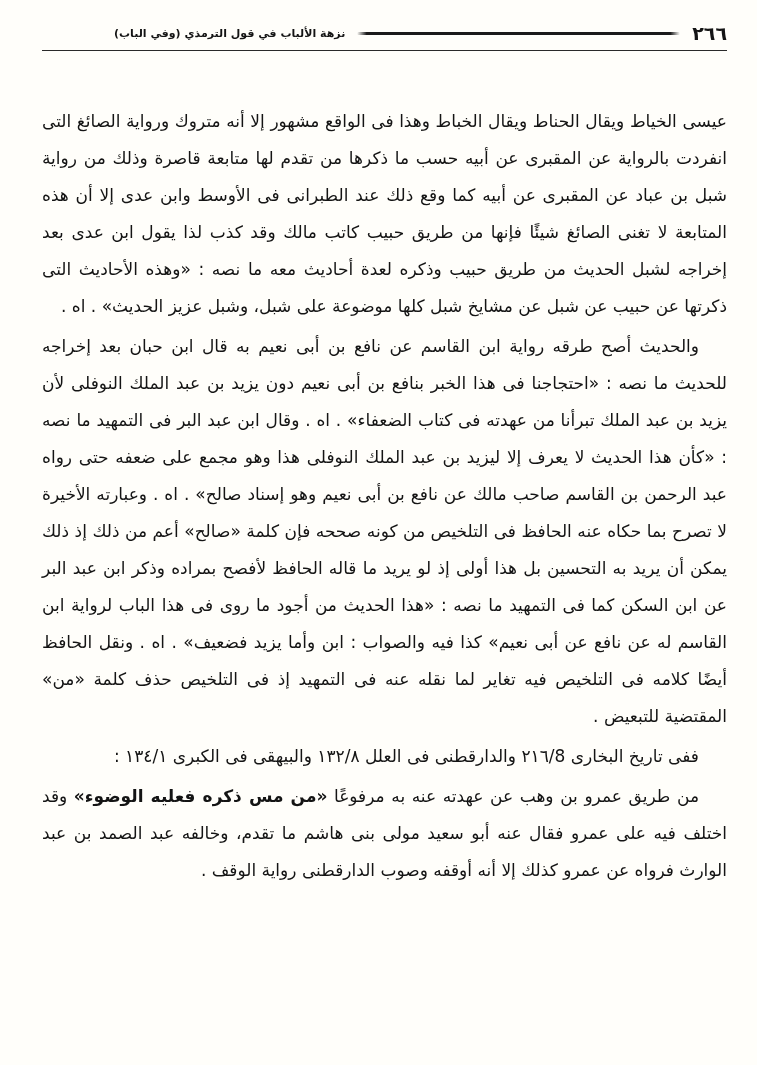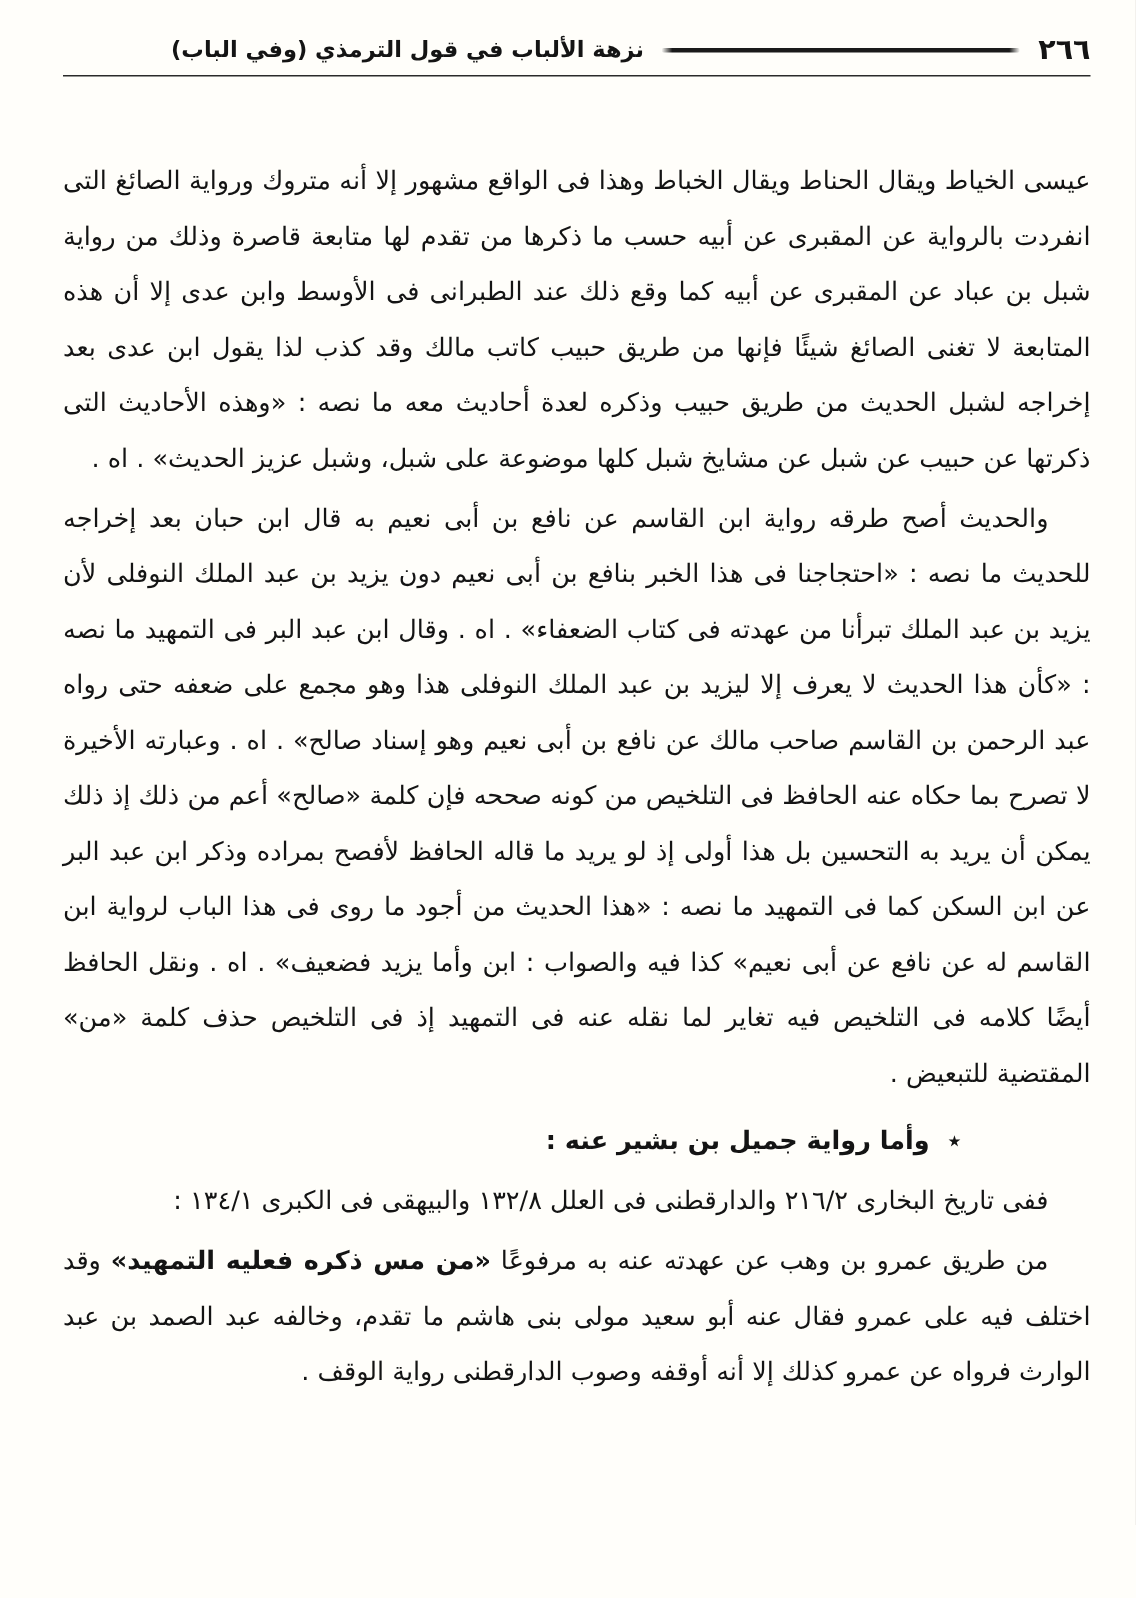--- a/index.html
+++ b/index.html
@@ -28,21 +28,21 @@
     letter-spacing:1px;
     white-space:nowrap;
   }
   .header-rule {
     flex:1;
     height:3px;
     background:linear-gradient(to left, transparent 0, #1a1a1a 3%, #1a1a1a 97%, transparent 100%);
     border-radius:2px;
   }
   .header-title {
-    font-size:15px;
+    font-size:11px;
     font-weight:bold;
     white-space:nowrap;
     margin-left:72px;
   }
   .header-line {
     height:1px;
     background:#2a2a2a;
   }
   .page-body {
     padding-top:12px;
@@ -74,27 +74,23 @@
     </div>
     <div class="header-line"></div>
   </header>
 
   <main class="page-body">
 
     <p class="para no-indent">عيسى الخياط ويقال الحناط ويقال الخباط وهذا فى الواقع مشهور إلا أنه متروك ورواية الصائغ التى انفردت بالرواية عن المقبرى عن أبيه حسب ما ذكرها من تقدم لها متابعة قاصرة وذلك من رواية شبل بن عباد عن المقبرى عن أبيه كما وقع ذلك عند الطبرانى فى الأوسط وابن عدى إلا أن هذه المتابعة لا تغنى الصائغ شيئًا فإنها من طريق حبيب كاتب مالك وقد كذب لذا يقول ابن عدى بعد إخراجه لشبل الحديث من طريق حبيب وذكره لعدة أحاديث معه ما نصه : «وهذه الأحاديث التى ذكرتها عن حبيب عن شبل عن مشايخ شبل كلها موضوعة على شبل، وشبل عزيز الحديث» . اه .</p>
 
     <p class="para">والحديث أصح طرقه رواية ابن القاسم عن نافع بن أبى نعيم به قال ابن حبان بعد إخراجه للحديث ما نصه : «احتجاجنا فى هذا الخبر بنافع بن أبى نعيم دون يزيد بن عبد الملك النوفلى لأن يزيد بن عبد الملك تبرأنا من عهدته فى كتاب الضعفاء» . اه . وقال ابن عبد البر فى التمهيد ما نصه : «كأن هذا الحديث لا يعرف إلا ليزيد بن عبد الملك النوفلى هذا وهو مجمع على ضعفه حتى رواه عبد الرحمن بن القاسم صاحب مالك عن نافع بن أبى نعيم وهو إسناد صالح» . اه . وعبارته الأخيرة لا تصرح بما حكاه عنه الحافظ فى التلخيص من كونه صححه فإن كلمة «صالح» أعم من ذلك إذ ذلك يمكن أن يريد به التحسين بل هذا أولى إذ لو يريد ما قاله الحافظ لأفصح بمراده وذكر ابن عبد البر عن ابن السكن كما فى التمهيد ما نصه : «هذا الحديث من أجود ما روى فى هذا الباب لرواية ابن القاسم له عن نافع عن أبى نعيم» كذا فيه والصواب : ابن وأما يزيد فضعيف» . اه . ونقل الحافظ أيضًا كلامه فى التلخيص فيه تغاير لما نقله عنه فى التمهيد إذ فى التلخيص حذف كلمة «من» المقتضية للتبعيض .</p>
 
-    <p class="section-heading">
-      <span class="star">٭</span>
-      <span>وأما رواية جميل بن بشير عنه :</span>
-    </p>
 
-    <p class="para">ففى تاريخ البخارى ٢١٦/٢ والدارقطنى فى العلل ١٣٢/٨ والبيهقى فى الكبرى ١٣٤/١ :</p>
+    <p class="para">ففى تاريخ البخارى ٢١٦/8 والدارقطنى فى العلل ١٣٢/٨ والبيهقى فى الكبرى ١٣٤/١ :</p>
 
     <p class="para">
       <span>من طريق عمرو بن وهب عن عهدته عنه به مرفوعًا </span>
-      <span class="bold-inline">«من مس ذكره فعليه التمهيد»</span>
+      <span class="bold-inline">«من مس ذكره فعليه الوضوء»</span>
       <span> وقد اختلف فيه على عمرو فقال عنه أبو سعيد مولى بنى هاشم ما تقدم، وخالفه عبد الصمد بن عبد الوارث فرواه عن عمرو كذلك إلا أنه أوقفه وصوب الدارقطنى رواية الوقف .</span>
     </p>
 
   </main>
 </div>
 
 </body></html>

